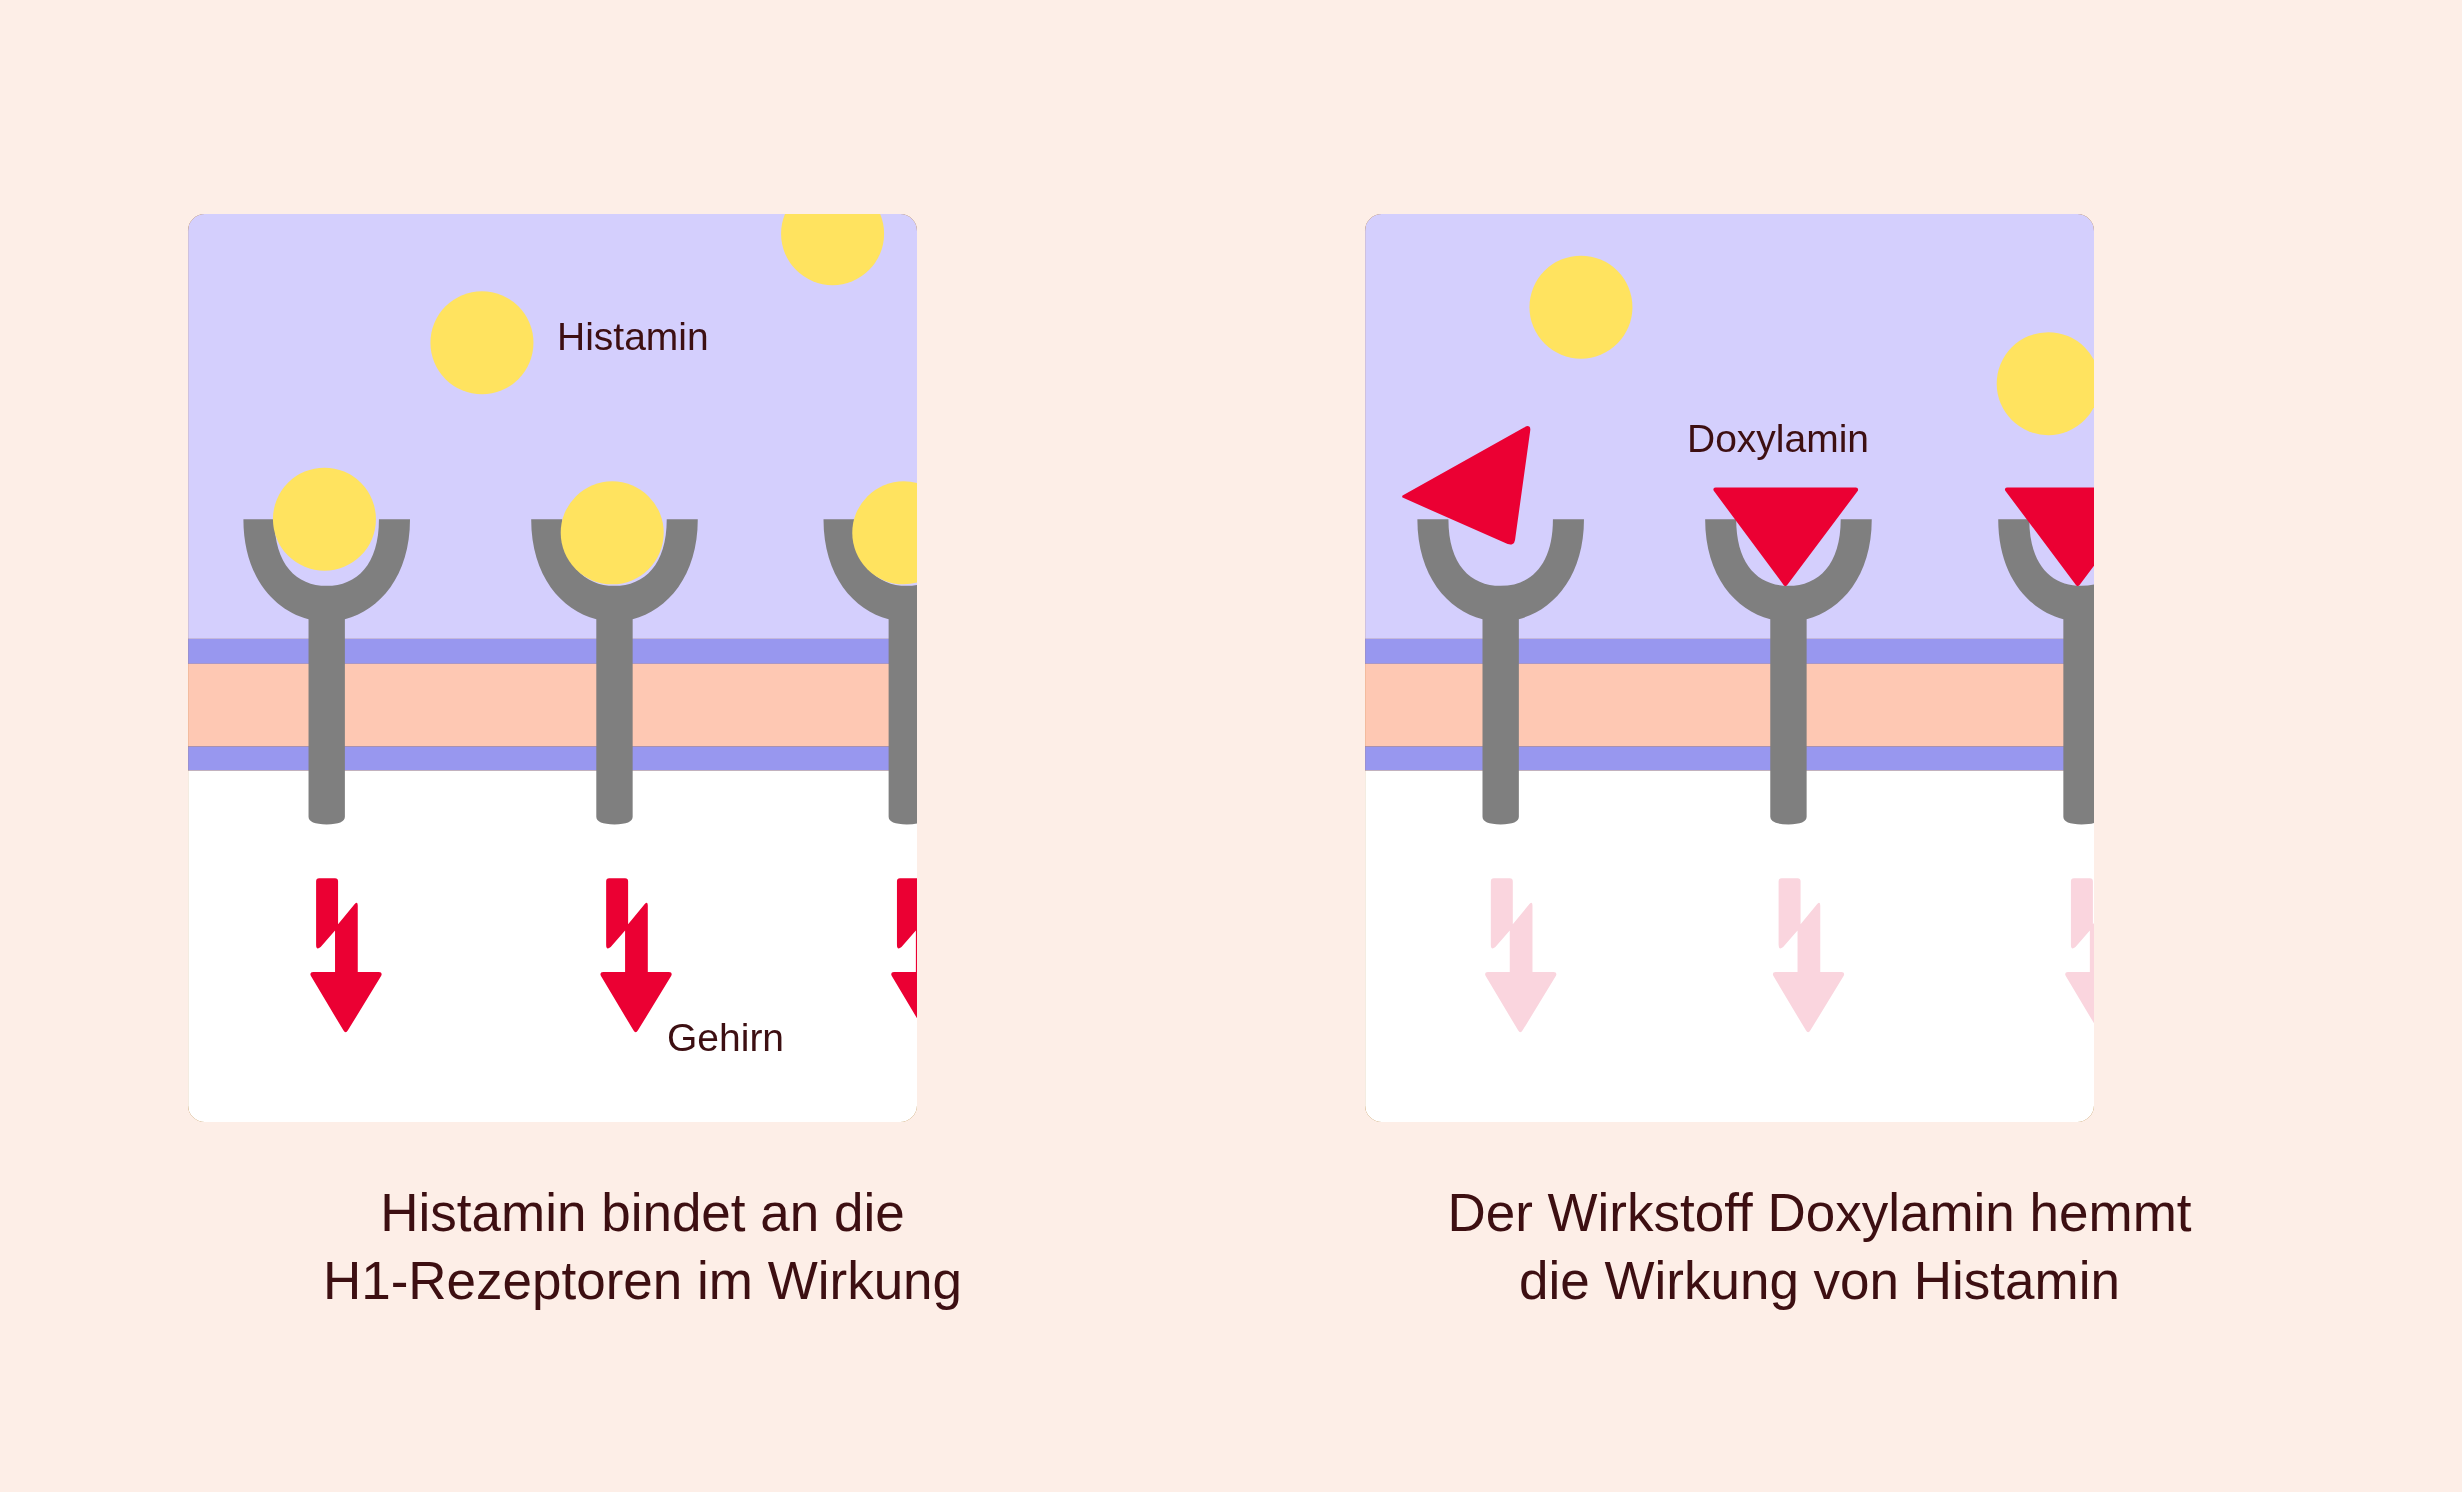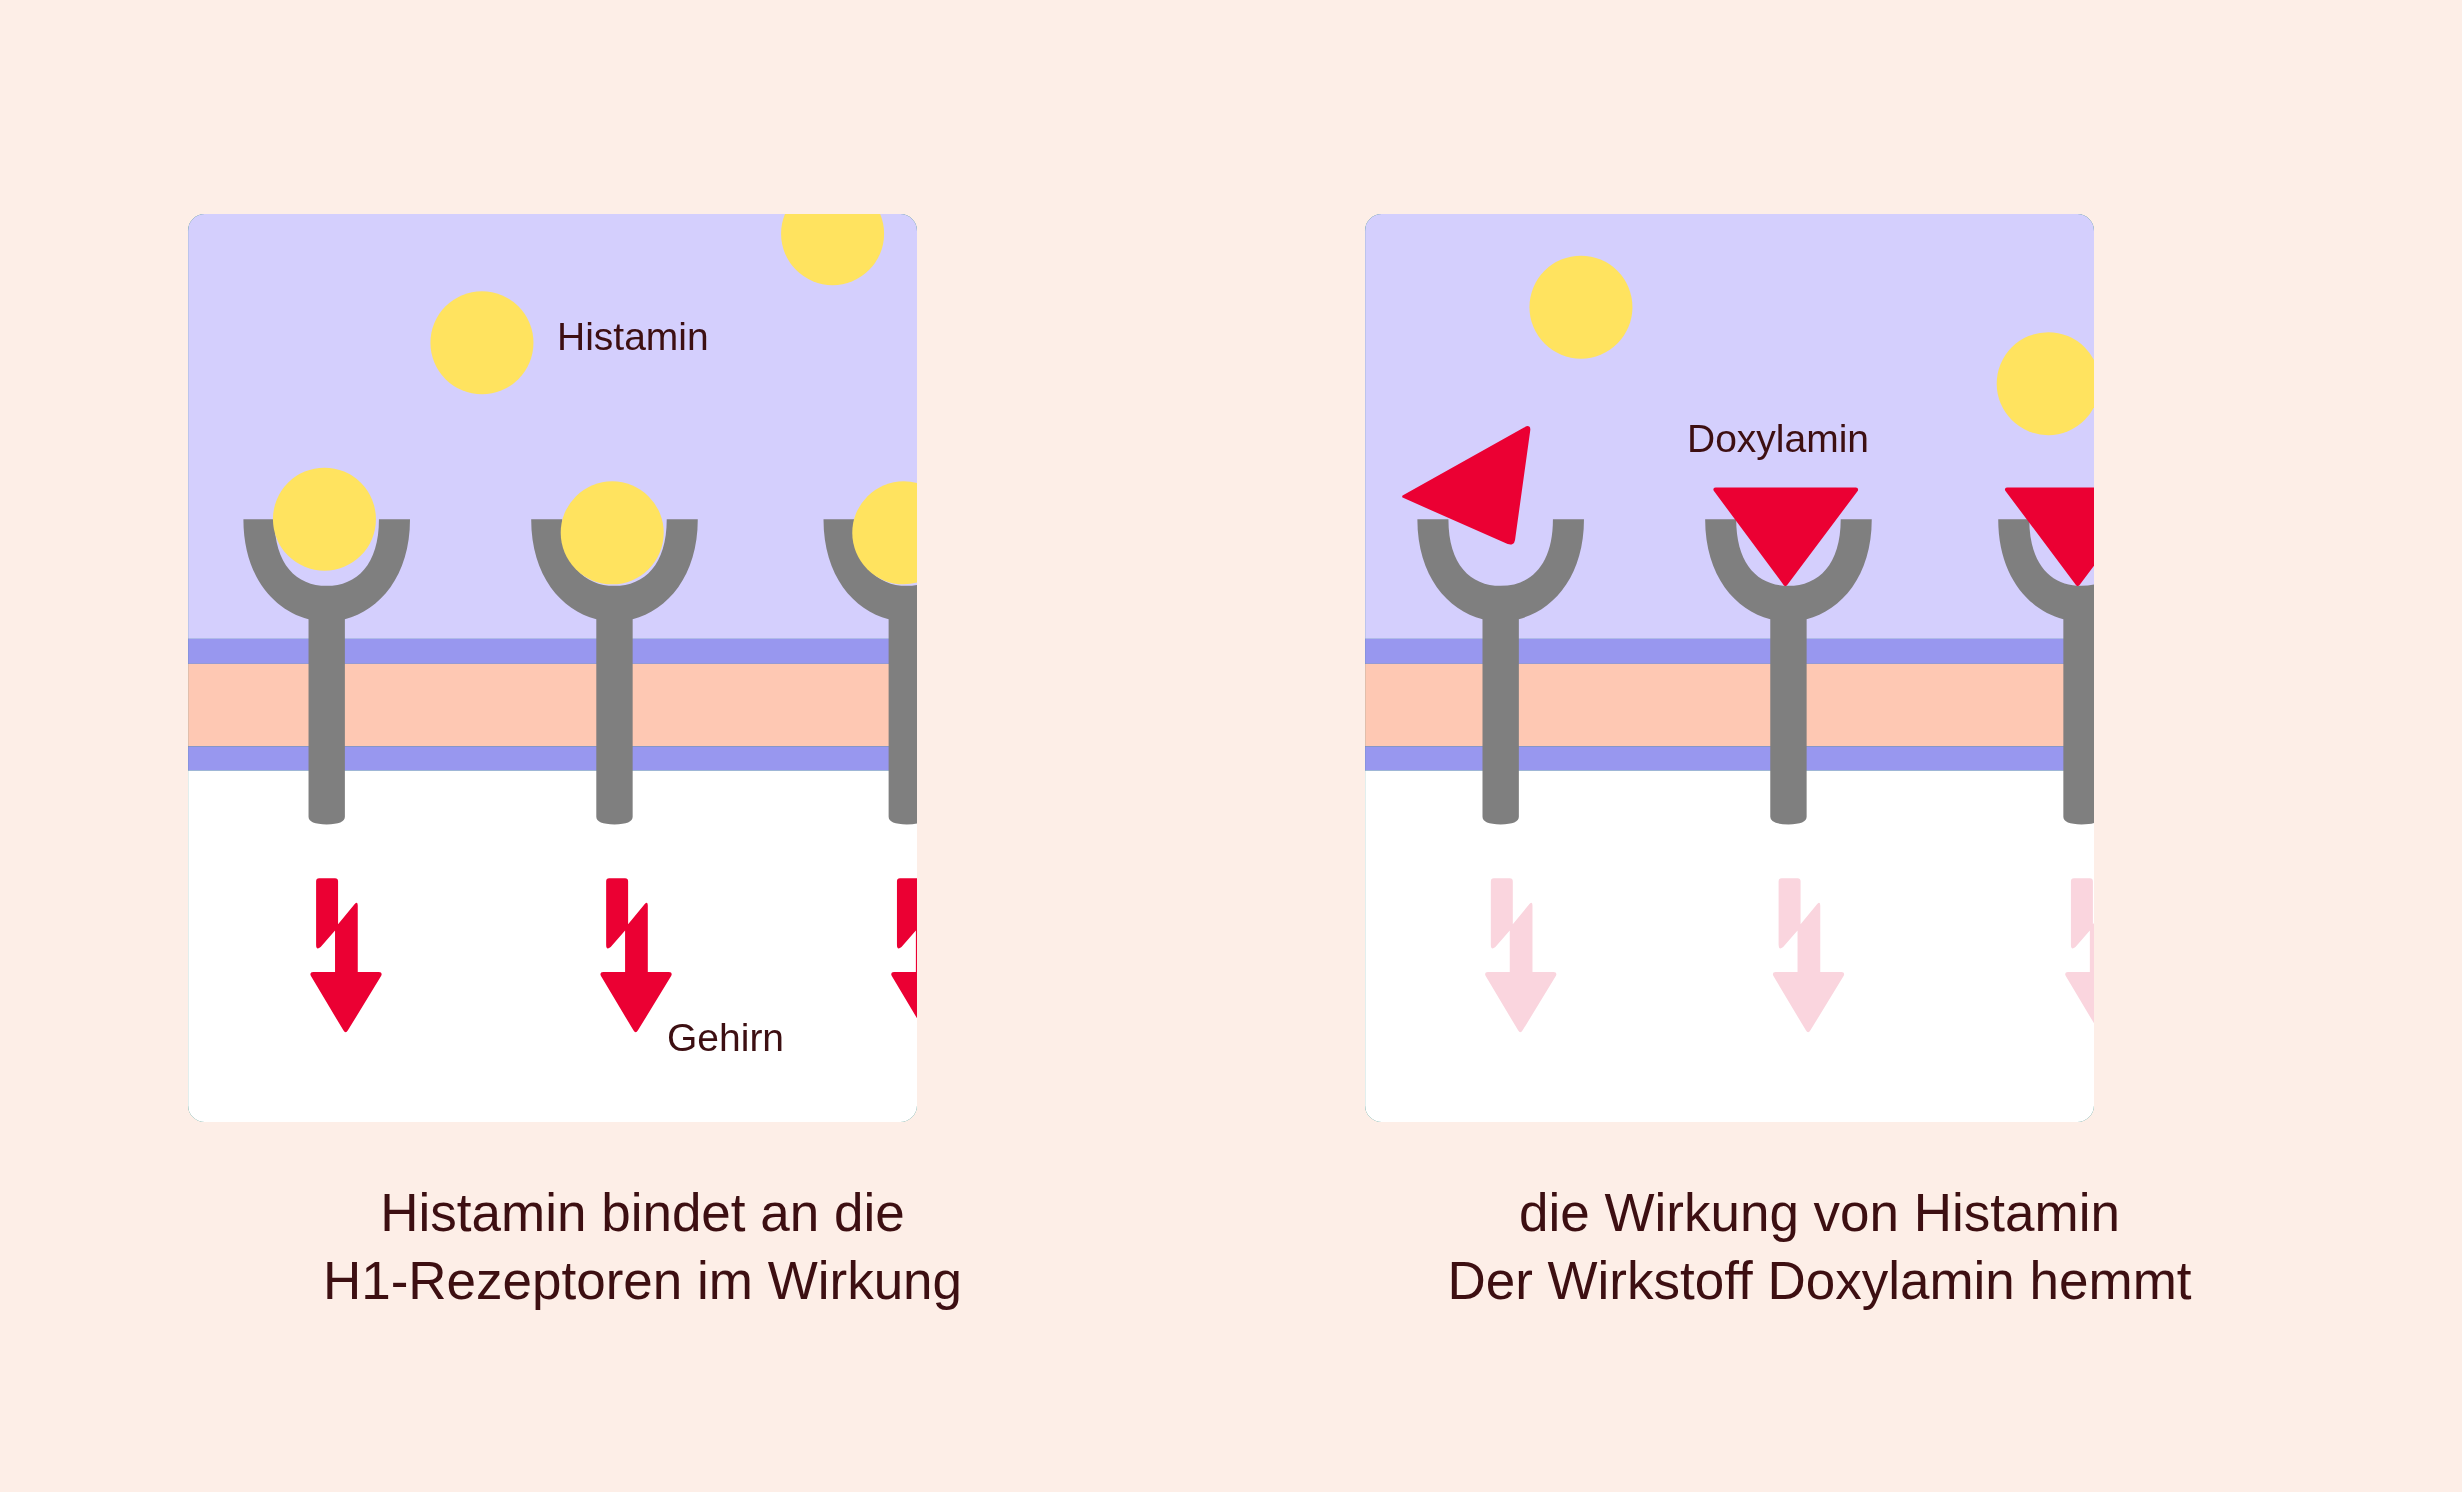--- a/index.html
+++ b/index.html
@@ -4,21 +4,21 @@
 <style>
   html, body { margin:0; padding:0; }
   body {
     width:2462px; height:1492px; position:relative; overflow:hidden;
     background:#fdeee7;
     font-family:"Liberation Sans", "DejaVu Sans", sans-serif;
     color:#3d0f12;
   }
   .panel {
     position:absolute; top:214px; width:729px; height:908px;
-    border-radius:16.7px; overflow:hidden; background:#0f766e;
+    border-radius:16.7px; overflow:hidden; background:#a16207;
   }
   .panel svg { position:absolute; left:0; top:0; }
   .label {
     position:absolute; font-size:39px; line-height:1; white-space:nowrap;
     color:#3d0f12;
   }
   .caption {
     position:absolute; top:1179px; width:985px; text-align:center;
     font-size:53px; line-height:68px; color:#3d0f12;
   }
@@ -104,16 +104,16 @@
     </g>
   </svg>
   <div class="label" style="left:322px; top:205px;">Doxylamin</div>
 </div>
 
 <div class="caption" style="left:150px;">
   <span>Histamin bindet an die</span>
   <span>H1-Rezeptoren im Wirkung</span>
 </div>
 <div class="caption" style="left:1327px;">
+  <span>Der Wirkstoff Doxylamin hemmt</span>
   <span>die Wirkung von Histamin</span>
-  <span>Der Wirkstoff Doxylamin hemmt</span>
 </div>
 
 
 </body></html>

